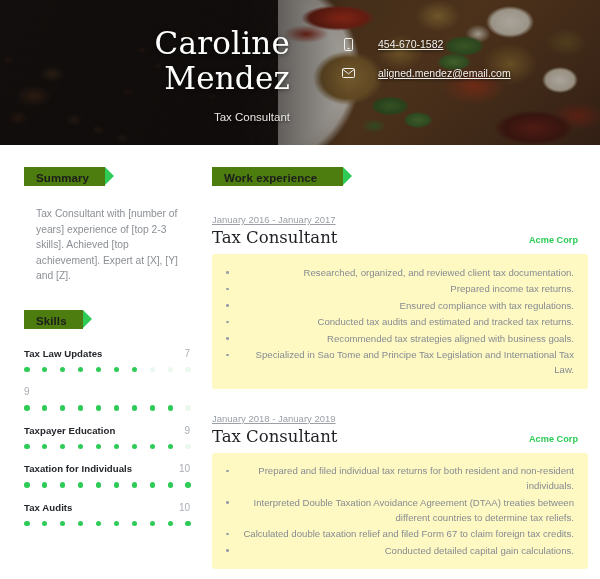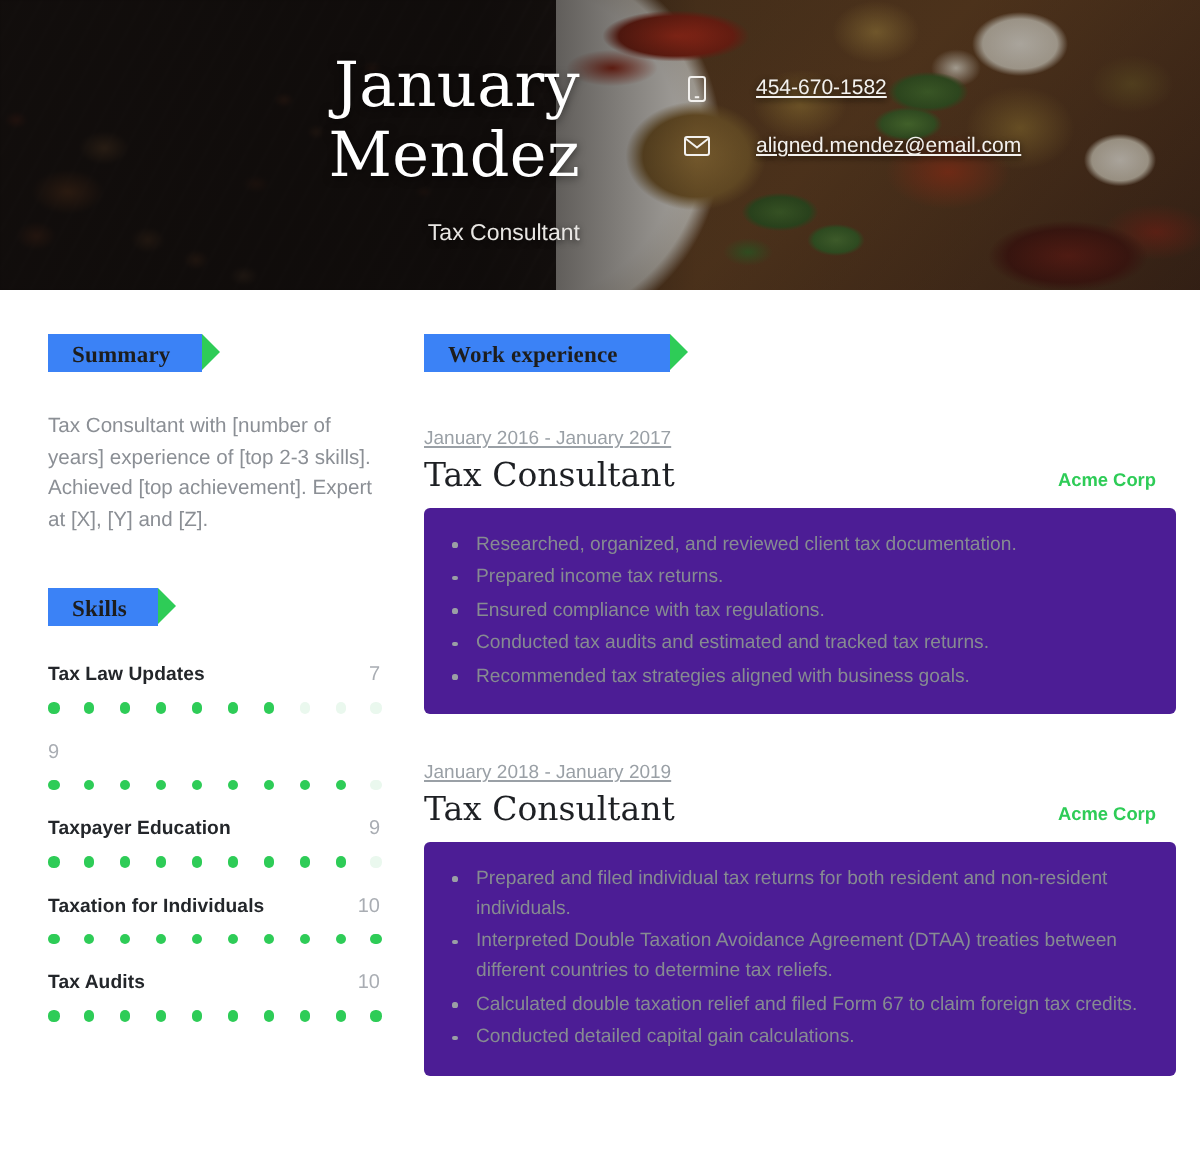--- a/index.html
+++ b/index.html
@@ -103,35 +103,35 @@
   }
 
   
   .body { position: absolute; top: 145px; left: 0; width: 600px; height: 434px; display: flex; }
   .col-left  { width: 212px; padding: 22px 22px 0 24px; }
   .col-right { width: 388px; padding: 22px 12px 0 0; }
 
   
   .tag {
     position: relative; display: inline-block; height: 19px; line-height: 19px;
-    background: #3b82f6; padding: 0 16px 0 12px; margin-bottom: 2px; font-family: Liberation Serif, serif;
+    background: #4d7c0f; padding: 0 16px 0 12px; margin-bottom: 2px;
   }
   .tag::after {
     content: ""; position: absolute; right: -9px; top: 0;
     border-top: 9.5px solid transparent; border-bottom: 9.5px solid transparent;
     border-left: 9px solid #2ecc57;
   }
   .tag-label {
     position: relative; z-index: 2; font-size: 11.5px; font-weight: 700; color: #1d1d1d;
     letter-spacing: .1px;
   }
   .tag.wide { padding-right: 26px; }
 
   .summary-text {
-    margin-top: 18px; font-size: 10.3px; line-height: 15.6px; color: #8b8f95;
+    margin-top: 18px; font-size: 10.3px; line-height: 15.6px; color: #8b8f95; margin-left: 12px;
   }
 
   .skills-wrap { margin-top: 26px; }
   .skill { margin-top: 14px; }
   .skill:first-child { margin-top: 17px; }
   .skill-head { display: flex; align-items: baseline; justify-content: space-between; }
   .skill-name { font-size: 9.6px; font-weight: 700; color: #23262a; letter-spacing: .05px; }
   .skill-val  { font-size: 10px; color: #a9adb3; }
   .dots { display: flex; justify-content: space-between; width: 167px; margin-top: 8px; }
   .dot { width: 5.5px; height: 5.5px; border-radius: 50%; background: #2ecc57; }
@@ -141,43 +141,43 @@
   .job { margin-top: 24px; }
   .job:first-of-type { margin-top: 26px; }
   .job-dates { font-size: 9.5px; color: #9aa0a6; margin-bottom: 3px; text-decoration: underline; }
   .job-line { display: flex; align-items: baseline; justify-content: space-between; }
   .job-role {
     font-family: "DejaVu Serif", "Liberation Serif", serif;
     font-size: 16.5px; color: #1e2024; font-weight: 400;
   }
   .job-company { font-size: 9.2px; font-weight: 700; color: #2ecc57; padding-right: 10px; }
   .job-bullets {
-    margin-top: 7px; background: #4c1d95; border-radius: 3px;
-    padding: 9px 14px 10px 26px; list-style: none;
+    margin-top: 7px; background: #fef9c3; border-radius: 3px;
+    padding: 9px 14px 10px 26px; list-style: none; text-align: right;
   }
   .job-bullets li {
     position: relative; font-size: 9.6px; line-height: 15px; color: #868b91; margin: 1.5px 0;
   }
   .job-bullets li::before {
     content: ""; position: absolute; left: -12px; top: 6.5px;
     width: 2.6px; height: 2.6px; border-radius: 50%; background: #9a9fa5;
   }
 </style>
 </head>
 <body>
 
 <div class="page">
 
   <div class="header">
     <div class="photo-left"></div>
     <div class="photo-right"></div>
     <div class="photo-scrim"></div>
 
     <div class="name-block">
-      <div class="name">January</div>
+      <div class="name">Caroline</div>
       <div class="name">Mendez</div>
       <div class="job-title-top">Tax Consultant</div>
     </div>
 
     <div class="contacts">
 
       <div class="contact-row">
         <span class="c-ico">
           <svg width="9" height="13" viewBox="0 0 9 13" fill="none" stroke="#f3f1ee" stroke-width="1">
             <rect x="0.5" y="0.5" width="8" height="12" rx="1.2"></rect>
@@ -319,20 +319,21 @@
             <div class="job-line">
               <div class="job-role">Tax Consultant</div>
               <div class="job-company">Acme Corp</div>
             </div>
             <ul class="job-bullets">
               <li>Researched, organized, and reviewed client tax documentation.</li>
               <li>Prepared income tax returns.</li>
               <li>Ensured compliance with tax regulations.</li>
               <li>Conducted tax audits and estimated and tracked tax returns.</li>
               <li>Recommended tax strategies aligned with business goals.</li>
+              <li>Specialized in Sao Tome and Principe Tax Legislation and International Tax Law.</li>
             </ul>
           </div>
           <div class="job">
             <div class="job-dates">January 2018 - January 2019</div>
             <div class="job-line">
               <div class="job-role">Tax Consultant</div>
               <div class="job-company">Acme Corp</div>
             </div>
             <ul class="job-bullets">
               <li>Prepared and filed individual tax returns for both resident and non-resident individuals.</li>

